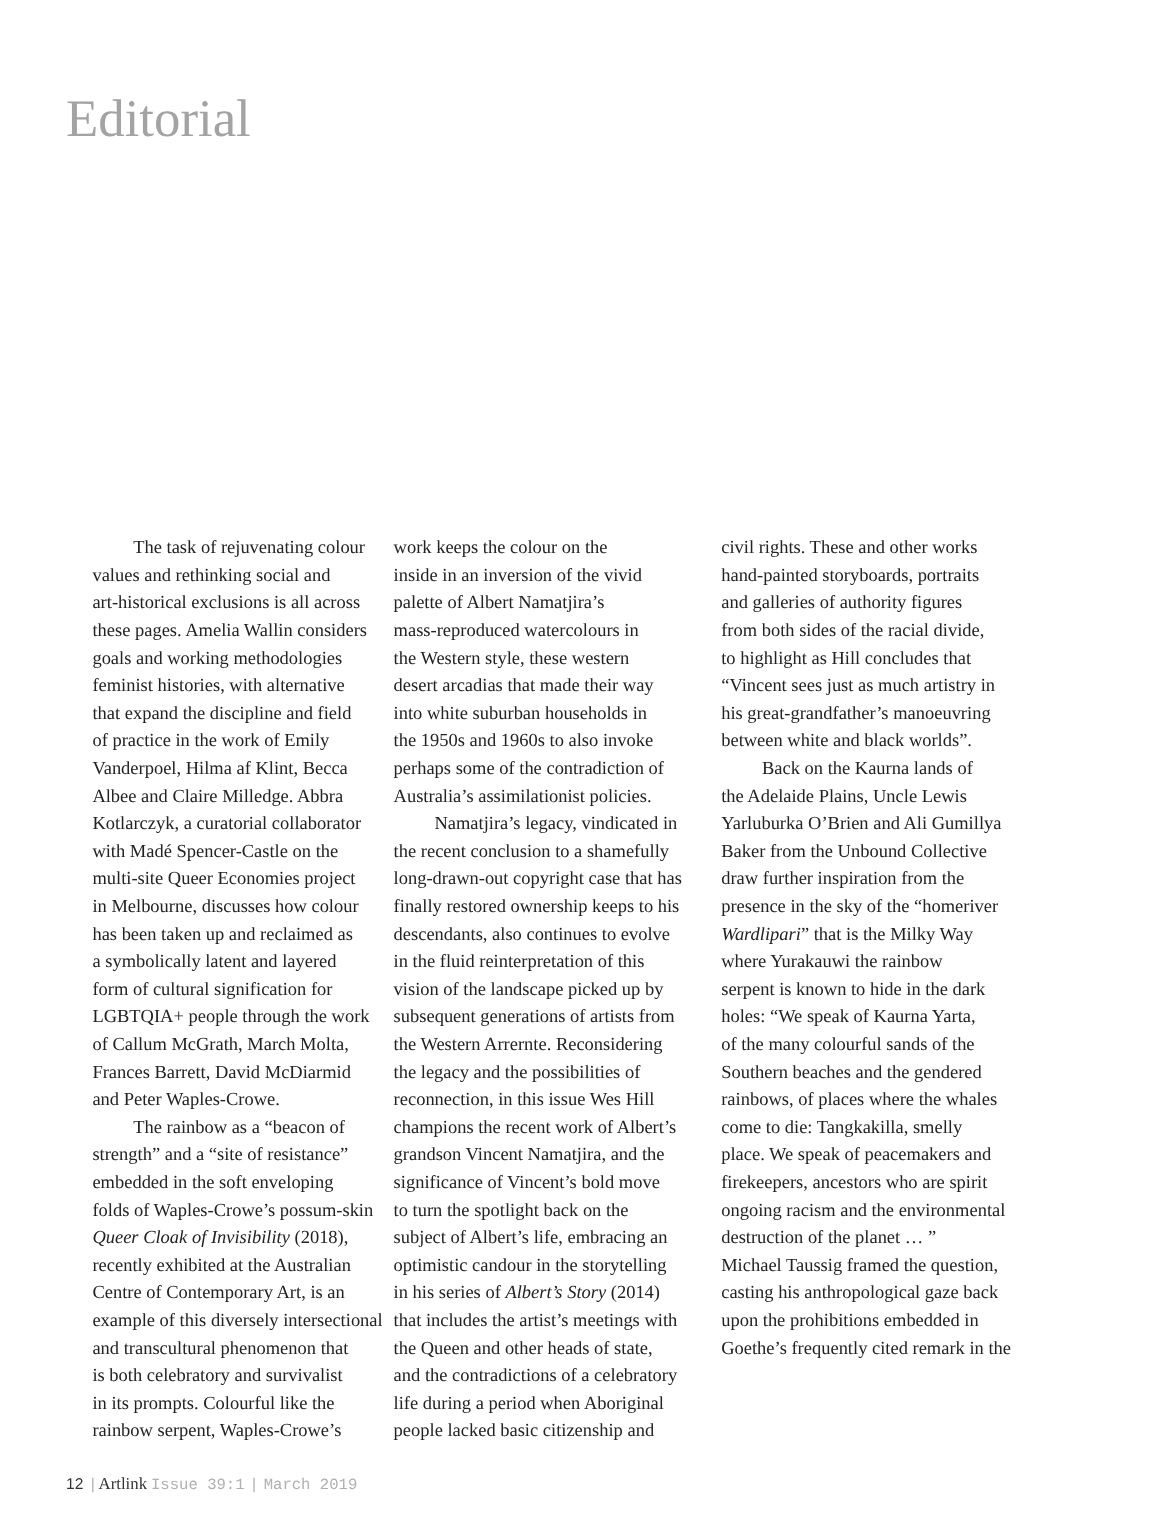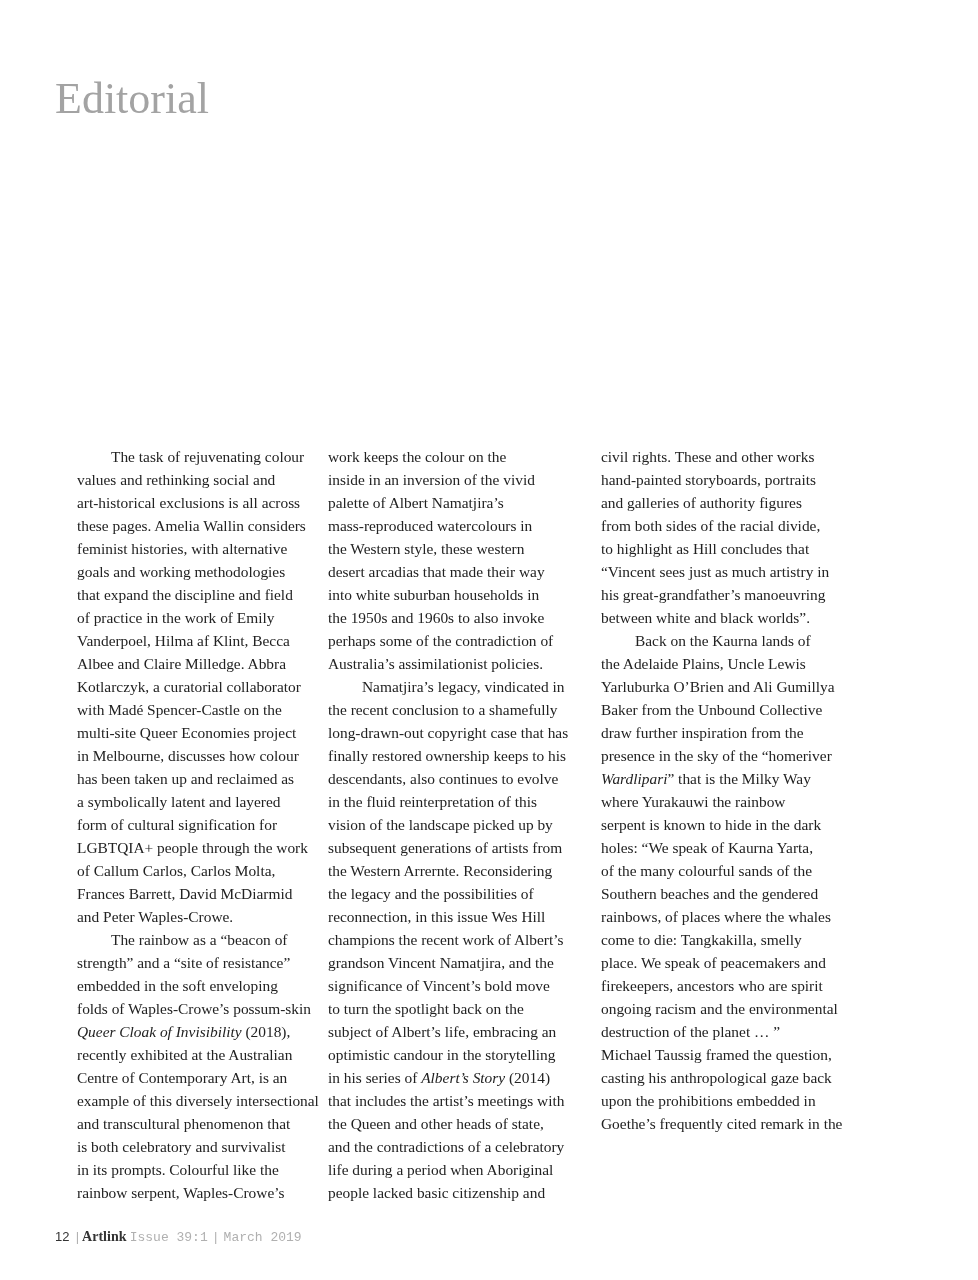--- a/index.html
+++ b/index.html
@@ -54,54 +54,54 @@
       font-family: "Liberation Sans", sans-serif;
       color: #333333;
     }
     .footer .sep {
       font-family: "Liberation Sans", sans-serif;
       color: #b0b0b0;
       margin: 0 3px;
     }
     .footer .brand {
       font-family: "Liberation Serif", serif;
-      font-weight: bold;
+      font-weight: normal;
       color: #333333;
       font-size: 14px;
     }
     .footer .meta {
       font-family: Liberation Mono, monospace;
       color: #b0b0b0;
     }
   </style>
 </head>
 <body>
 
 <h1 class="page-title">Editorial</h1>
 
 <div class="column col-1">
     <span class="line indent"><span>The task of rejuvenating colour</span></span>
     <span class="line"><span>values and rethinking social and</span></span>
     <span class="line"><span>art-historical exclusions is all across</span></span>
     <span class="line"><span>these pages. Amelia Wallin considers</span></span>
+    <span class="line"><span>goals and working methodologies</span></span>
     <span class="line"><span>feminist histories, with alternative</span></span>
-    <span class="line"><span>goals and working methodologies</span></span>
     <span class="line"><span>that expand the discipline and field</span></span>
     <span class="line"><span>of practice in the work of Emily</span></span>
     <span class="line"><span>Vanderpoel, Hilma af Klint, Becca</span></span>
     <span class="line"><span>Albee and Claire Milledge. Abbra</span></span>
     <span class="line"><span>Kotlarczyk, a curatorial collaborator</span></span>
     <span class="line"><span>with Madé Spencer-Castle on the</span></span>
     <span class="line"><span>multi-site Queer Economies project</span></span>
     <span class="line"><span>in Melbourne, discusses how colour</span></span>
     <span class="line"><span>has been taken up and reclaimed as</span></span>
     <span class="line"><span>a symbolically latent and layered</span></span>
     <span class="line"><span>form of cultural signification for</span></span>
     <span class="line"><span>LGBTQIA+ people through the work</span></span>
-    <span class="line"><span>of Callum Carlos, Carlos Molta,</span></span>
+    <span class="line"><span>of Callum McGrath, March Molta,</span></span>
     <span class="line"><span>Frances Barrett, David McDiarmid</span></span>
     <span class="line"><span>and Peter Waples-Crowe.</span></span>
     <span class="line indent"><span>The rainbow as a “beacon of</span></span>
     <span class="line"><span>strength” and a “site of resistance”</span></span>
     <span class="line"><span>embedded in the soft enveloping</span></span>
     <span class="line"><span>folds of Waples-Crowe’s possum-skin</span></span>
     <span class="line"><em>Queer Cloak of Invisibility</em><span> (2018),</span></span>
     <span class="line"><span>recently exhibited at the Australian</span></span>
     <span class="line"><span>Centre of Contemporary Art, is an</span></span>
     <span class="line"><span>example of this diversely intersectional</span></span>

